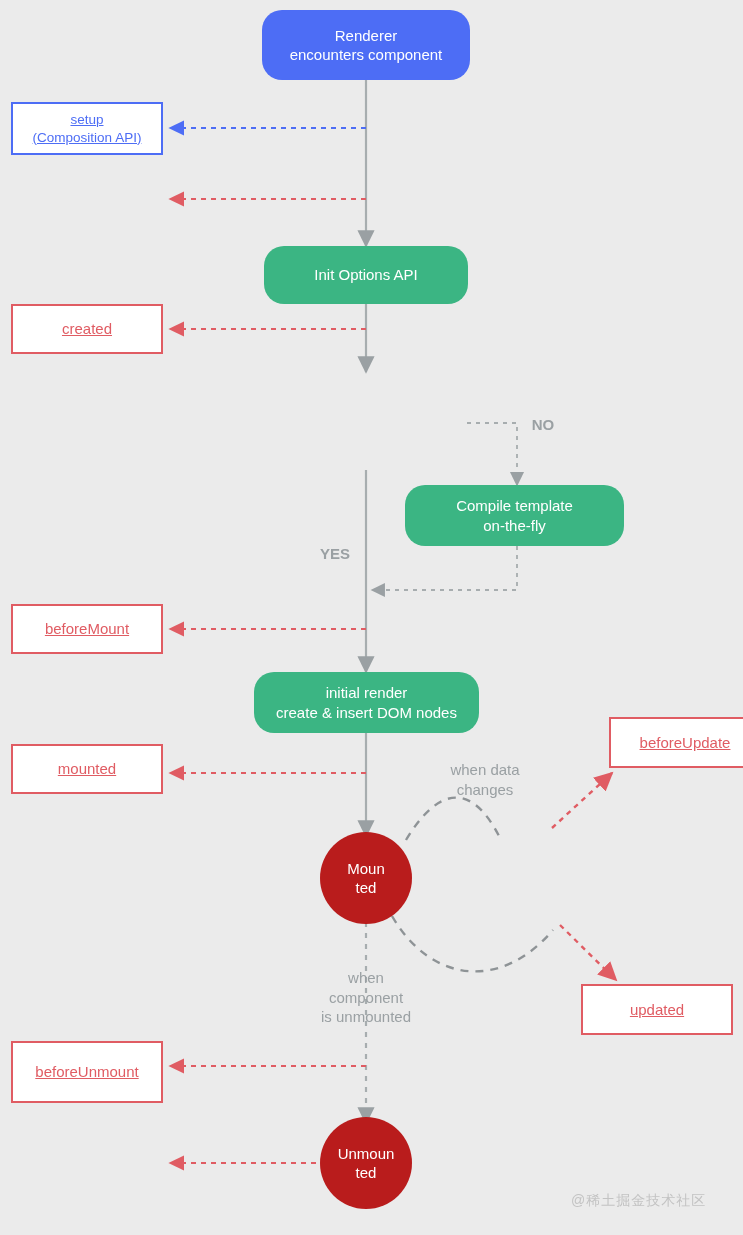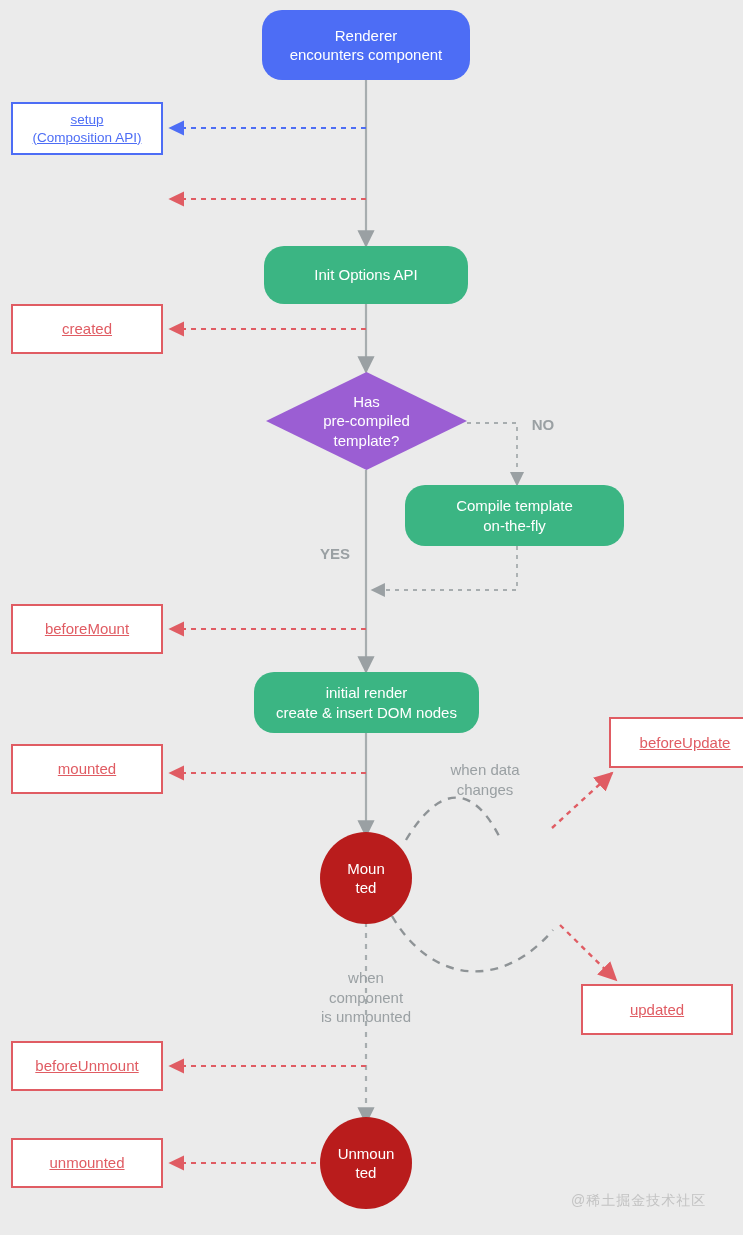--- a/index.html
+++ b/index.html
@@ -160,26 +160,20 @@
 encounters component</div>
 
   <div class="node hook hook-blue" style="left:11px; top:102px; width:152px; height:53px;">setup
 (Composition API)</div>
 
 
   <div class="node fill-box fill-green" style="left:264px; top:246px; width:204px; height:58px;">Init Options API</div>
 
   <div class="node hook" style="left:11px; top:304px; width:152px; height:50px;">created</div>
 
-  <div class="diamond-wrap" style="left:266px; top:372px; width:201px; height:98px;">
-    <div class="diamond-shape"></div>
-    <div class="diamond-label">Has
-pre-compiled
-template?</div>
-  </div>
 
   <div class="caption caption-bold" style="left:520px; top:415px; width:46px;">NO</div>
 
   <div class="caption caption-bold" style="left:312px; top:544px; width:46px;">YES</div>
 
   <div class="node hook" style="left:11px; top:604px; width:152px; height:50px;">beforeMount</div>
 
   <div class="node fill-box fill-green" style="left:405px; top:485px; width:219px; height:61px;">Compile template
 on-the-fly</div>
 
@@ -196,22 +190,21 @@
 
   <div class="node hook" style="left:581px; top:717px; width:152px; height:51px;margin-left:28px;">beforeUpdate</div>
 
 
   <div class="node hook" style="left:581px; top:984px; width:152px; height:51px;">updated</div>
 
   <div class="caption" style="left:301px; top:968px; width:130px;">when
 component
 is unmounted</div>
 
-  <div class="node hook" style="left:11px; top:1041px; width:152px; height:50px;">beforeUnmount</div>
+  <div class="node hook" style="left:11px; top:1041px; width:152px; height:62px;">beforeUnmount</div>
 
   <div class="node circle" style="left:320px; top:1117px; width:92px; height:92px;">Unmoun
 ted</div>
 
-  <div class="node hook" style="left:11px; top:1138px; width:152px; height:50px;">unmounted</div>
 
   <div class="watermark" style="left:571px; top:1192px;">@稀土掘金技术社区</div>
 
 </div>
 
 </body></html>

